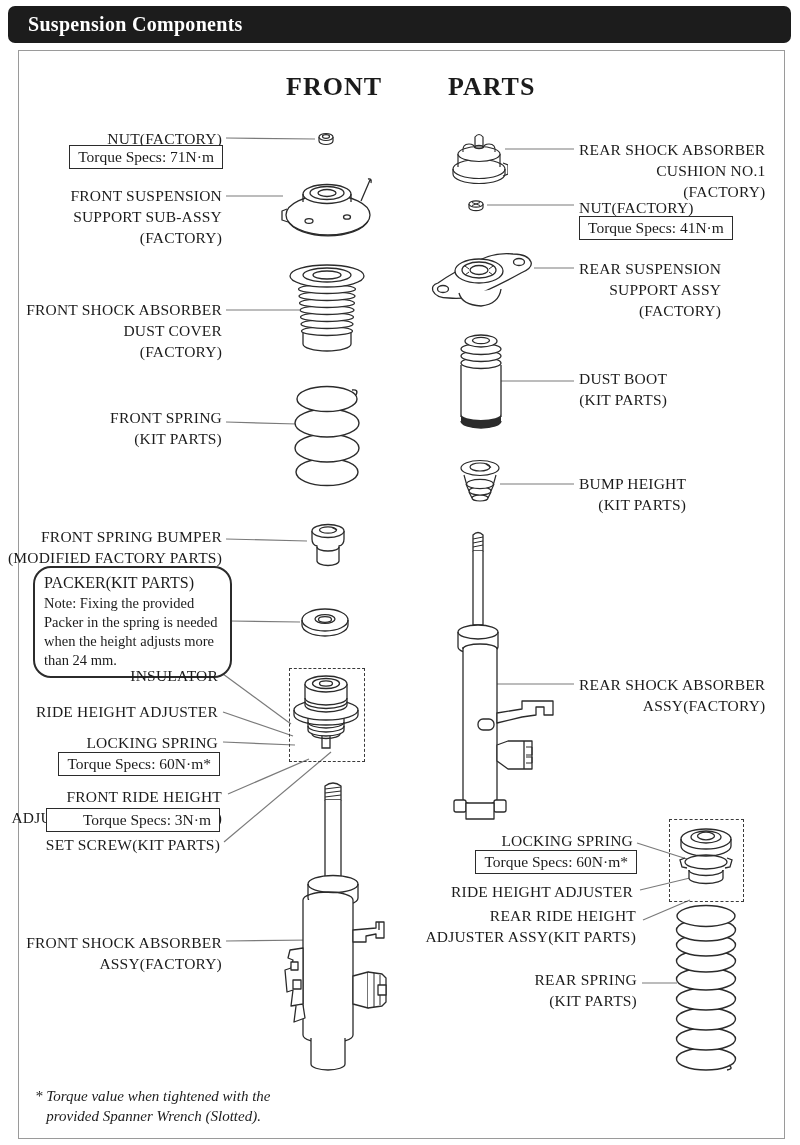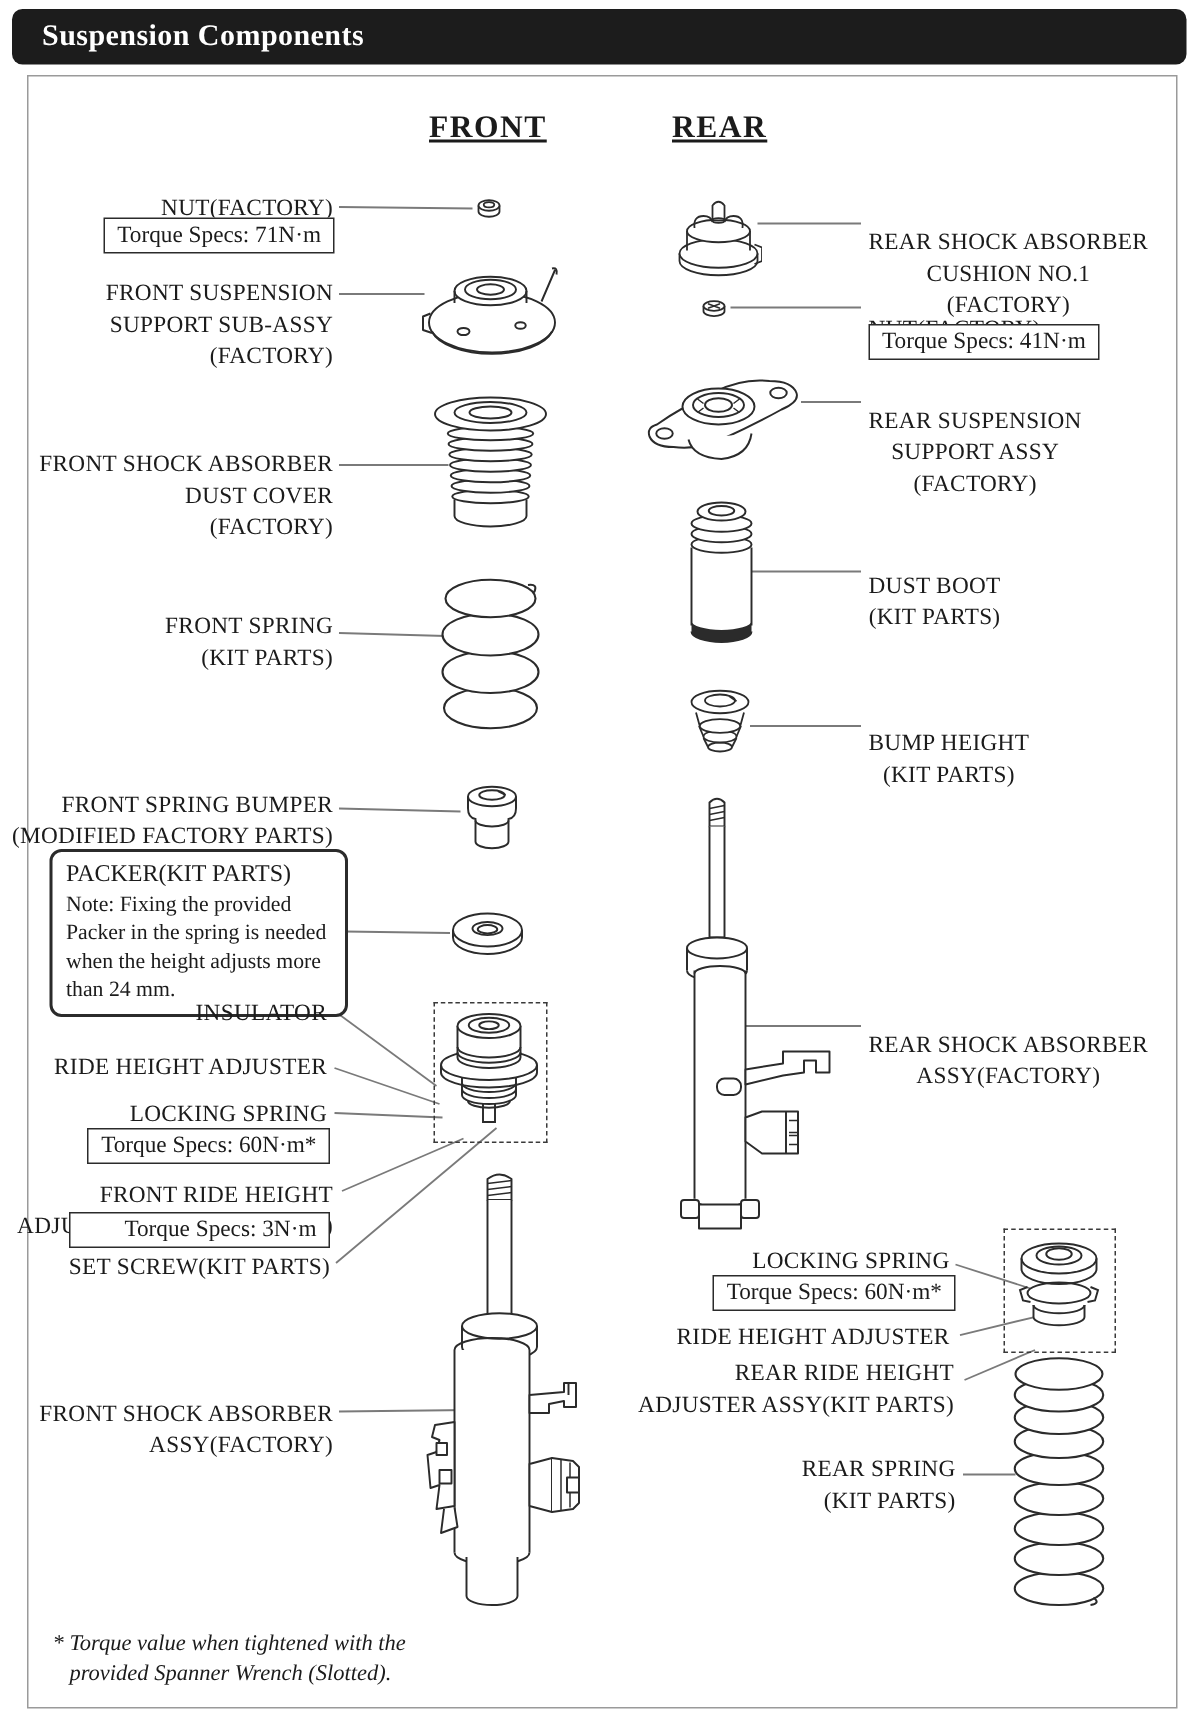--- a/index.html
+++ b/index.html
@@ -2,28 +2,28 @@
 <html><head>
 <meta charset="utf-8">
 <style>
   html,body{margin:0;padding:0;background:#fff;}
   .page{position:relative;width:800px;height:1145px;background:#fff;overflow:hidden;
         font-family:"Liberation Serif", serif;color:#1b1b1b;}
   .title-bar{position:absolute;left:8px;top:6px;width:783px;height:37px;background:#1c1c1c;
              border-radius:7px;display:flex;align-items:center;}
   .title-text{color:#fff;font-weight:bold;font-size:20px;padding-left:20px;letter-spacing:.3px;}
   .frame{position:absolute;left:18px;top:50px;width:765px;height:1087px;border:1px solid #9a9a9a;background:#fff;}
-  .col-head{position:absolute;font-size:21px;font-weight:bold;letter-spacing:1px;
-            text-decoration:underline;white-space:nowrap;}
+  .col-head{position:absolute;font-size:26px;font-weight:bold;letter-spacing:1px;
+            white-space:nowrap;}
   .lbl{position:absolute;font-size:15.5px;line-height:21px;white-space:pre-line;letter-spacing:.2px;}
   .lbl.r{text-align:right;}
-  .lbl.l{text-align:center;margin-top:12px;}
+  .lbl.l{text-align:right;}
   .torque{position:absolute;border:1.4px solid #2b2b2b;background:#fff;font-size:15.5px;line-height:19px;
           padding:1px 8px 2px 8px;white-space:nowrap;text-align:right;}
-  .packer-box{position:absolute;left:33px;top:566px;width:178px;border:2px solid #2b2b2b;border-radius:8px;
+  .packer-box{position:absolute;left:33px;top:566px;width:178px;border:2px solid #2b2b2b;border-radius:18px;
               background:#fff;padding:4px 8px 6px 9px;}
   .packer-title{font-size:16px;line-height:22px;}
   .packer-note{font-size:14.5px;line-height:19px;white-space:pre-line;}
   .footnote{position:absolute;left:35px;top:1086px;font-size:15px;line-height:20px;white-space:pre-wrap;font-style:italic;}
   .leaders{position:absolute;left:0;top:0;pointer-events:none;}
   .part{position:absolute;}
   .dash-box{position:absolute;border:1.6px dashed #3a3a3a;background:transparent;}
 </style>
 </head>
 <body>
@@ -57,21 +57,21 @@
       <line x1="500" y1="484" x2="574" y2="484"></line>
       <line x1="479" y1="684" x2="574" y2="684"></line>
       <line x1="637" y1="843" x2="687" y2="859"></line>
       <line x1="640" y1="890" x2="694" y2="877"></line>
       <line x1="643" y1="920" x2="690" y2="900"></line>
       <line x1="642" y1="983" x2="677" y2="983"></line>
     </g>
   </svg>
 
   <div class="col-head" style="left:286px;top:72px;">FRONT</div>
-  <div class="col-head" style="left:448px;top:72px;">REAR</div>
+  <div class="col-head" style="left:448px;top:72px;">PARTS</div>
 
   <div class="lbl r" style="right:578px;top:128px;">NUT(FACTORY)</div>
   <div class="torque" style="right:577px;top:145px;">Torque Specs: 71N·m</div>
   <div class="lbl r" style="right:578px;top:185px;">FRONT SUSPENSION
 SUPPORT SUB-ASSY
 (FACTORY)</div>
   <div class="lbl r" style="right:578px;top:299px;">FRONT SHOCK ABSORBER
 DUST COVER
 (FACTORY)</div>
   <div class="lbl r" style="right:578px;top:407px;">FRONT SPRING

